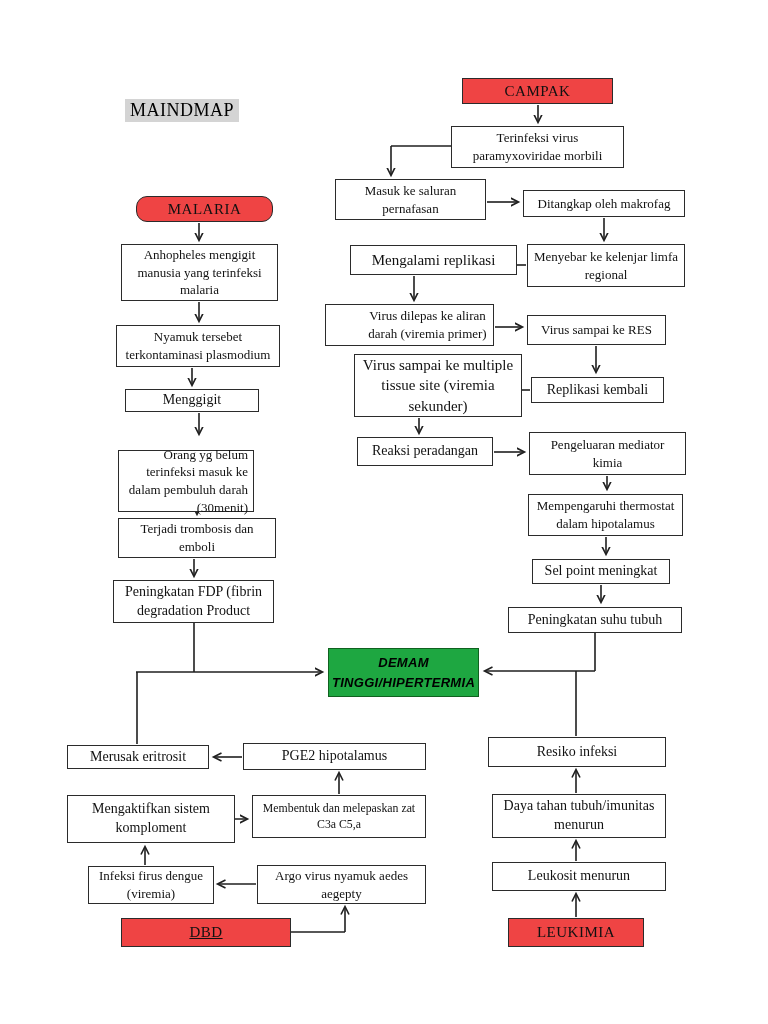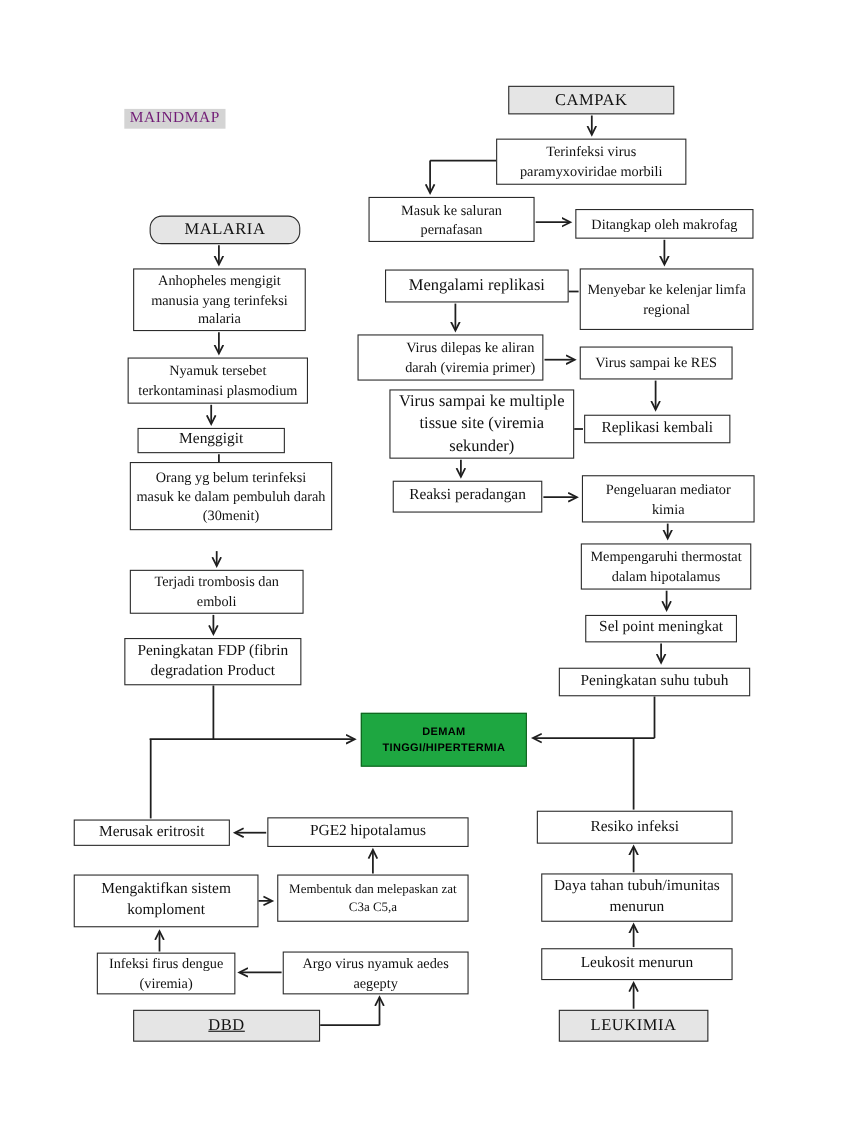--- a/index.html
+++ b/index.html
@@ -7,32 +7,32 @@
     position:relative;width:768px;height:1024px;background:#ffffff;overflow:hidden;
     font-family:"Liberation Serif","DejaVu Serif",serif;color:#111;
   }
   .connectors{position:absolute;left:0;top:0;width:768px;height:1024px;}
   .node{
     position:absolute;box-sizing:border-box;
     border:1.6px solid #2b2b2b;background:#ffffff;
     display:flex;align-items:center;justify-content:center;text-align:center;
     font-size:13px;line-height:1.35;padding:2px 5px;
   }
-  .node.blue{background:#e5e5e5;font-size:15px;letter-spacing:.5px;}
+  .node.blue{background:#ef4444;font-size:15px;letter-spacing:.5px;}
   .node.green{
     background:#1ea741;border-color:#10611f;
     font-family:"Liberation Sans","DejaVu Sans",sans-serif;
-    font-weight:bold;font-size:10px;line-height:1.5;letter-spacing:.3px;color:#000;
+    font-weight:bold;font-size:13px;line-height:1.5;letter-spacing:.3px;color:#000;font-style:italic;
   }
   .node.md{font-size:14px;}
   .node.lg{font-size:15px;margin-left:19px;}
   .node.sm{font-size:11.8px;}
   .doc-title{
-    position:absolute;left:113px;top:99px;background:#d4d4d4;
-    font-size:14px;padding:1px 5px;letter-spacing:.5px;color:#701a75;
+    position:absolute;left:125px;top:99px;background:#d4d4d4;
+    font-size:18px;padding:1px 5px;letter-spacing:.5px;color:#000000;
   }
 </style>
 </head>
 <body>
 
 <div class="page">
 
   <svg class="connectors" viewBox="0 0 768 1024" xmlns="http://www.w3.org/2000/svg">
     <defs>
       <marker id="arr" markerWidth="11" markerHeight="11" refX="7.5" refY="5" orient="auto" markerUnits="userSpaceOnUse">
@@ -83,30 +83,30 @@
       <line x1="345" y1="932" x2="345" y2="907" marker-end="url(#arr)"></line>
     </g>
   </svg>
 
   <div class="doc-title">MAINDMAP</div>
 
   <div class="node blue" style="left:136px;top:196px;width:137px;height:26px;border-radius:11px;">MALARIA</div>
   <div class="node" style="left:121px;top:244px;width:157px;height:57px;">Anhopheles mengigit manusia yang terinfeksi malaria</div>
   <div class="node" style="left:116px;top:325px;width:164px;height:42px;">Nyamuk tersebet terkontaminasi plasmodium</div>
   <div class="node md" style="left:125px;top:389px;width:134px;height:23px;">Menggigit</div>
-  <div class="node" style="left:118px;top:420px;width:184px;height:62px;">Orang yg belum terinfeksi masuk ke dalam pembuluh darah (30menit)</div>
+  <div class="node" style="left:118px;top:450px;width:136px;height:62px;text-align:right;">Orang yg belum terinfeksi masuk ke dalam pembuluh darah (30menit)</div>
   <div class="node" style="left:118px;top:518px;width:158px;height:40px;">Terjadi trombosis dan emboli</div>
   <div class="node md" style="left:113px;top:580px;width:161px;height:43px;">Peningkatan FDP (fibrin degradation Product</div>
 
   <div class="node blue" style="left:462px;top:78px;width:151px;height:26px;">CAMPAK</div>
   <div class="node" style="left:451px;top:126px;width:173px;height:42px;">Terinfeksi virus paramyxoviridae morbili</div>
   <div class="node" style="left:335px;top:179px;width:151px;height:41px;">Masuk ke saluran pernafasan</div>
   <div class="node" style="left:523px;top:190px;width:162px;height:27px;">Ditangkap oleh makrofag</div>
   <div class="node lg" style="left:331px;top:245px;width:167px;height:30px;">Mengalami replikasi</div>
-  <div class="node" style="left:527px;top:244px;width:158px;height:56px;">Menyebar ke kelenjar limfa regional</div>
+  <div class="node" style="left:527px;top:244px;width:158px;height:43px;">Menyebar ke kelenjar limfa regional</div>
   <div class="node" style="left:325px;top:304px;width:169px;height:42px;padding-left:41px;">Virus dilepas ke aliran darah (viremia primer)</div>
   <div class="node" style="left:527px;top:315px;width:139px;height:30px;">Virus sampai ke RES</div>
   <div class="node lg" style="left:335px;top:354px;width:168px;height:63px;">Virus sampai ke multiple tissue site (viremia sekunder)</div>
   <div class="node md" style="left:531px;top:377px;width:133px;height:26px;">Replikasi kembali</div>
   <div class="node md" style="left:357px;top:437px;width:136px;height:29px;">Reaksi peradangan</div>
   <div class="node" style="left:529px;top:432px;width:157px;height:43px;">Pengeluaran mediator kimia</div>
   <div class="node" style="left:528px;top:494px;width:155px;height:42px;">Mempengaruhi thermostat dalam hipotalamus</div>
   <div class="node md" style="left:532px;top:559px;width:138px;height:25px;">Sel point meningkat</div>
   <div class="node md" style="left:508px;top:607px;width:174px;height:26px;">Peningkatan suhu tubuh</div>
 

